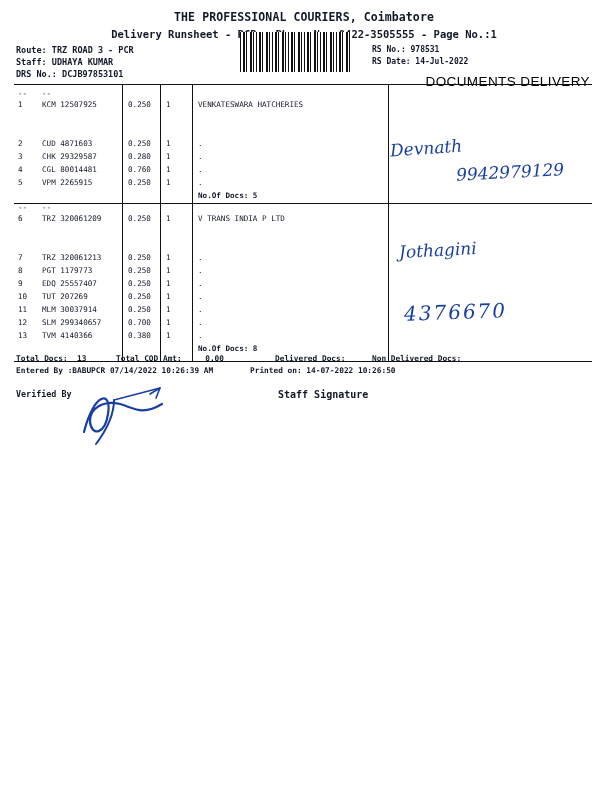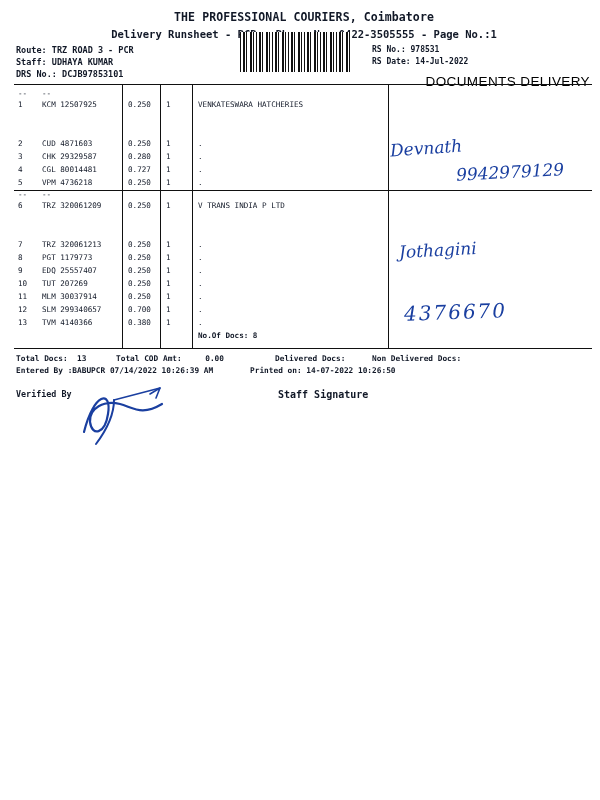--- a/index.html
+++ b/index.html
@@ -257,30 +257,33 @@
     <div class="row">
       <span class="c c-sno">3</span>
       <span class="c c-cn">CHK 29329587</span>
       <span class="c c-wt">0.280</span>
       <span class="c c-pcs">1</span>
       <span class="c c-cons">.</span>
     </div>
     <div class="row">
       <span class="c c-sno">4</span>
       <span class="c c-cn">CGL 80014481</span>
-      <span class="c c-wt">0.727</span>
+      <span class="c c-wt">0.760</span>
       <span class="c c-pcs">1</span>
       <span class="c c-cons">.</span>
     </div>
     <div class="row">
       <span class="c c-sno">5</span>
-      <span class="c c-cn">VPM 4736218</span>
-      <span class="c c-wt">0.250</span>
-      <span class="c c-pcs">1</span>
-      <span class="c c-cons">.</span>
+      <span class="c c-cn">VPM 2265915</span>
+      <span class="c c-wt">0.250</span>
+      <span class="c c-pcs">1</span>
+      <span class="c c-cons">.</span>
+    </div>
+    <div class="totrow">
+      <span class="tot">No.Of Docs: 5</span>
     </div>
 
     <div class="sep"></div>
 
     <div class="dashrow">
       <span class="c c-sno">--</span>
       <span class="c c-cn">--</span>
     </div>
 
     <div class="row">

